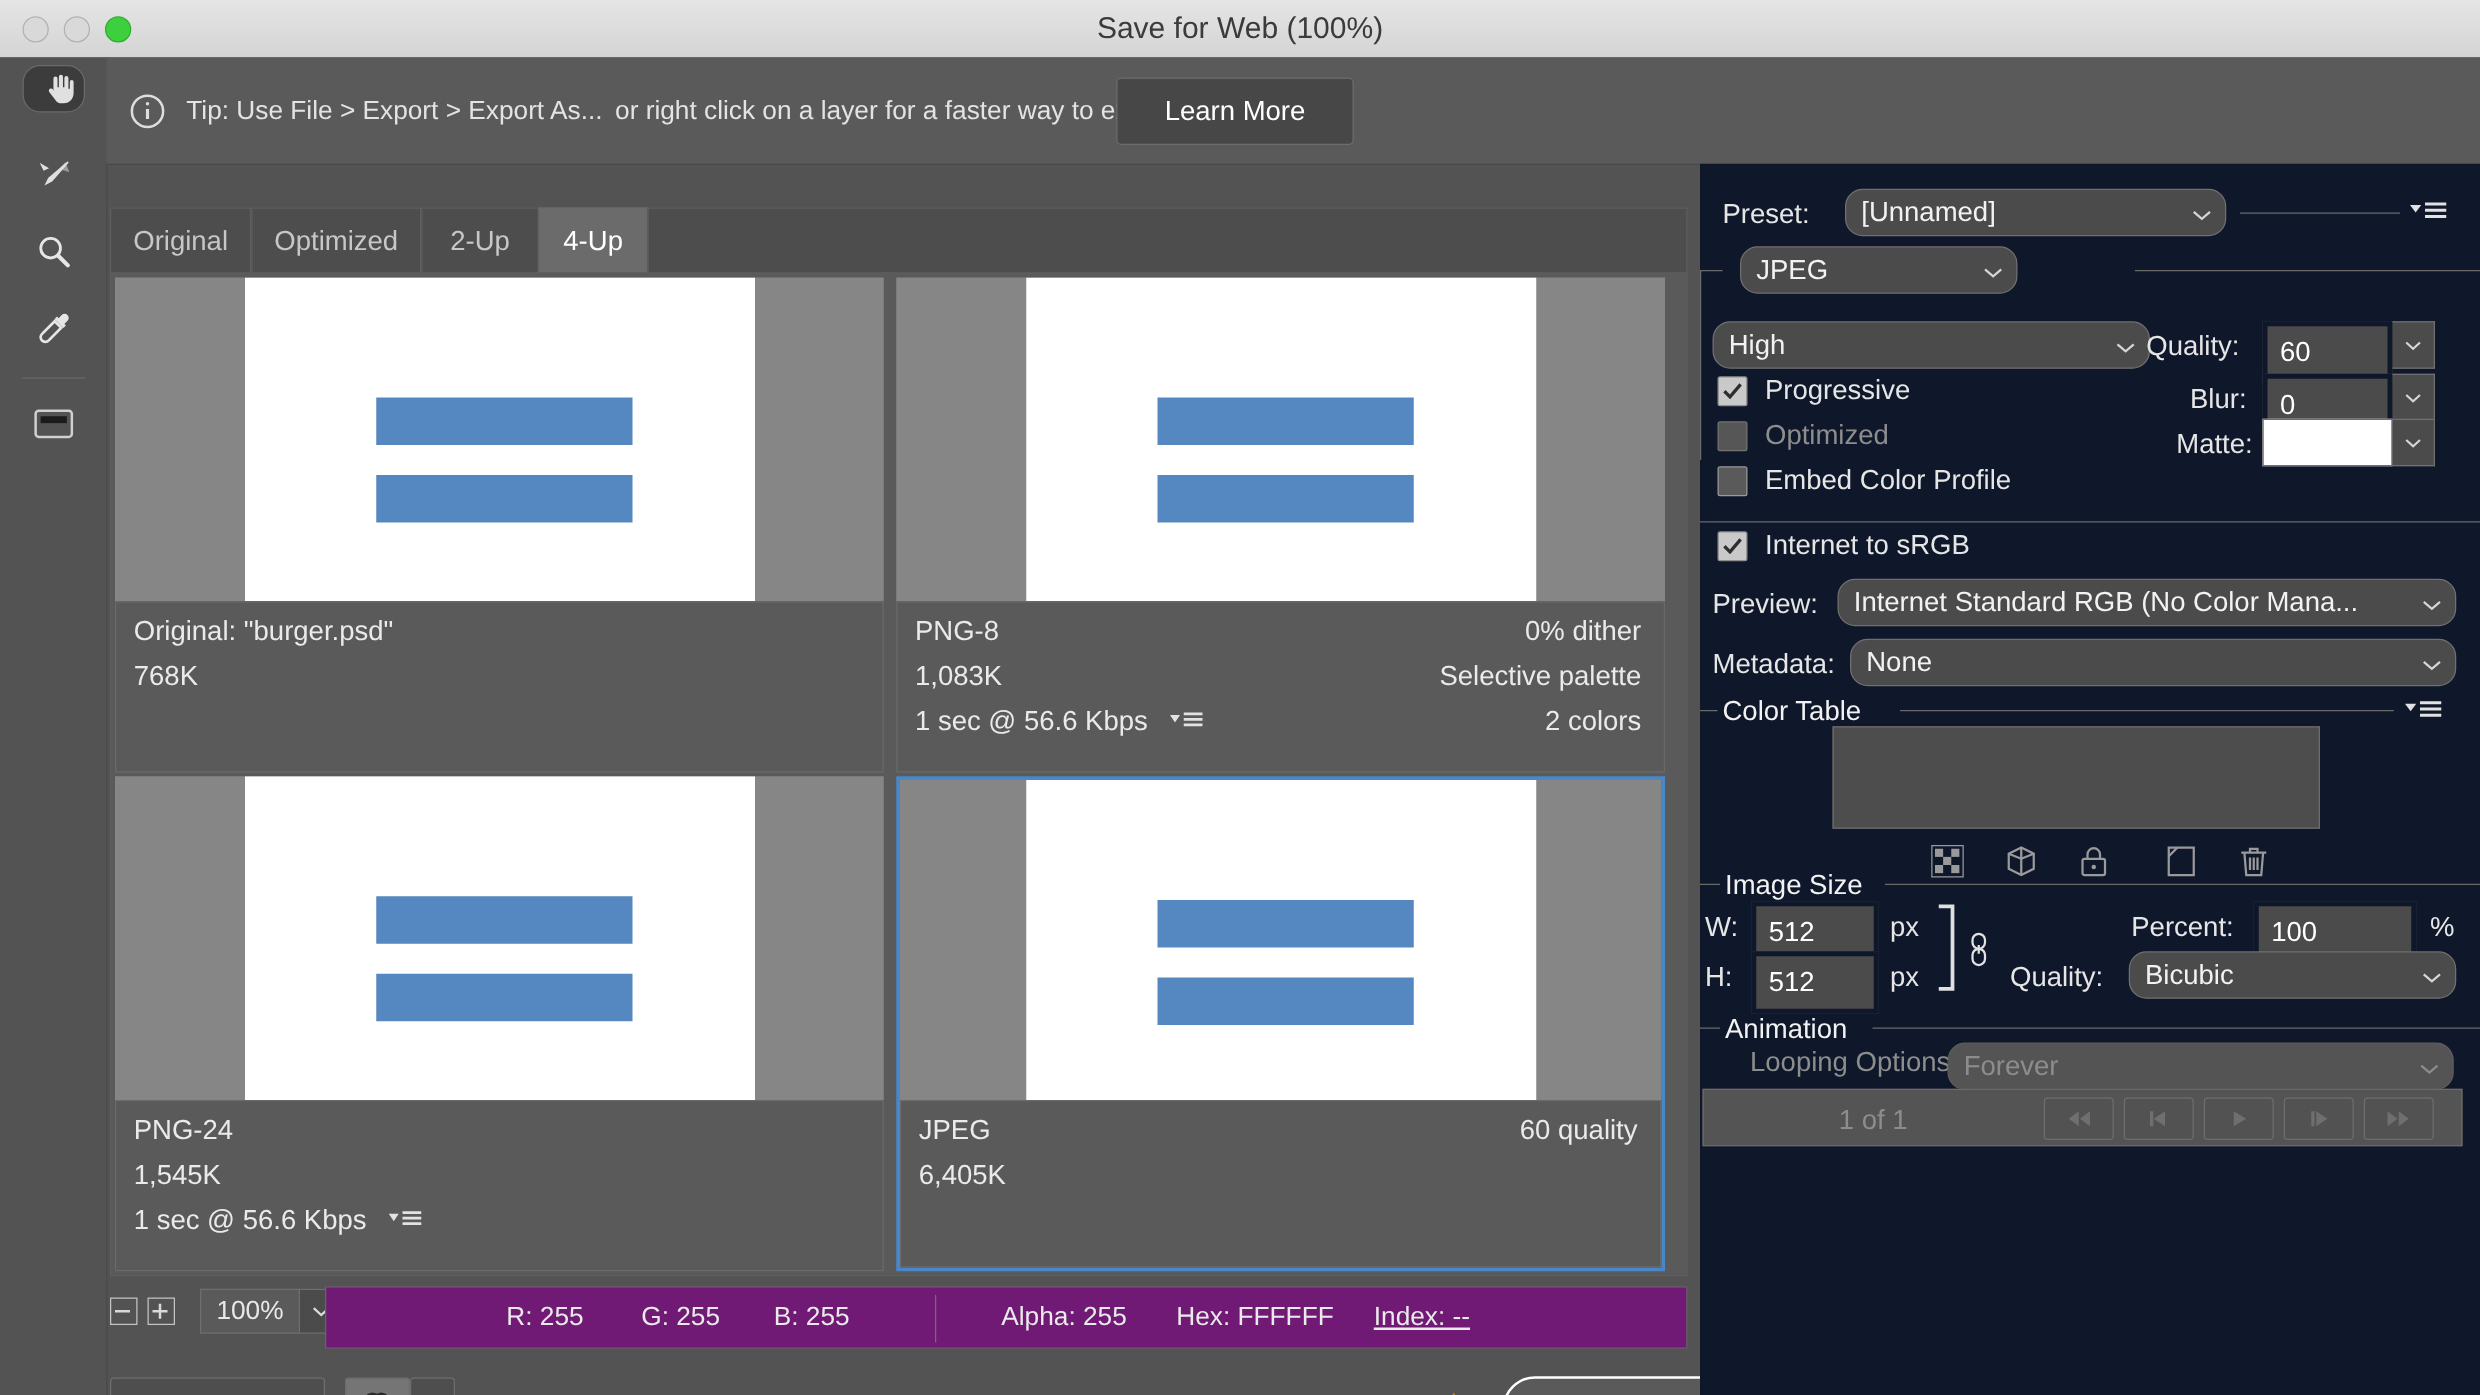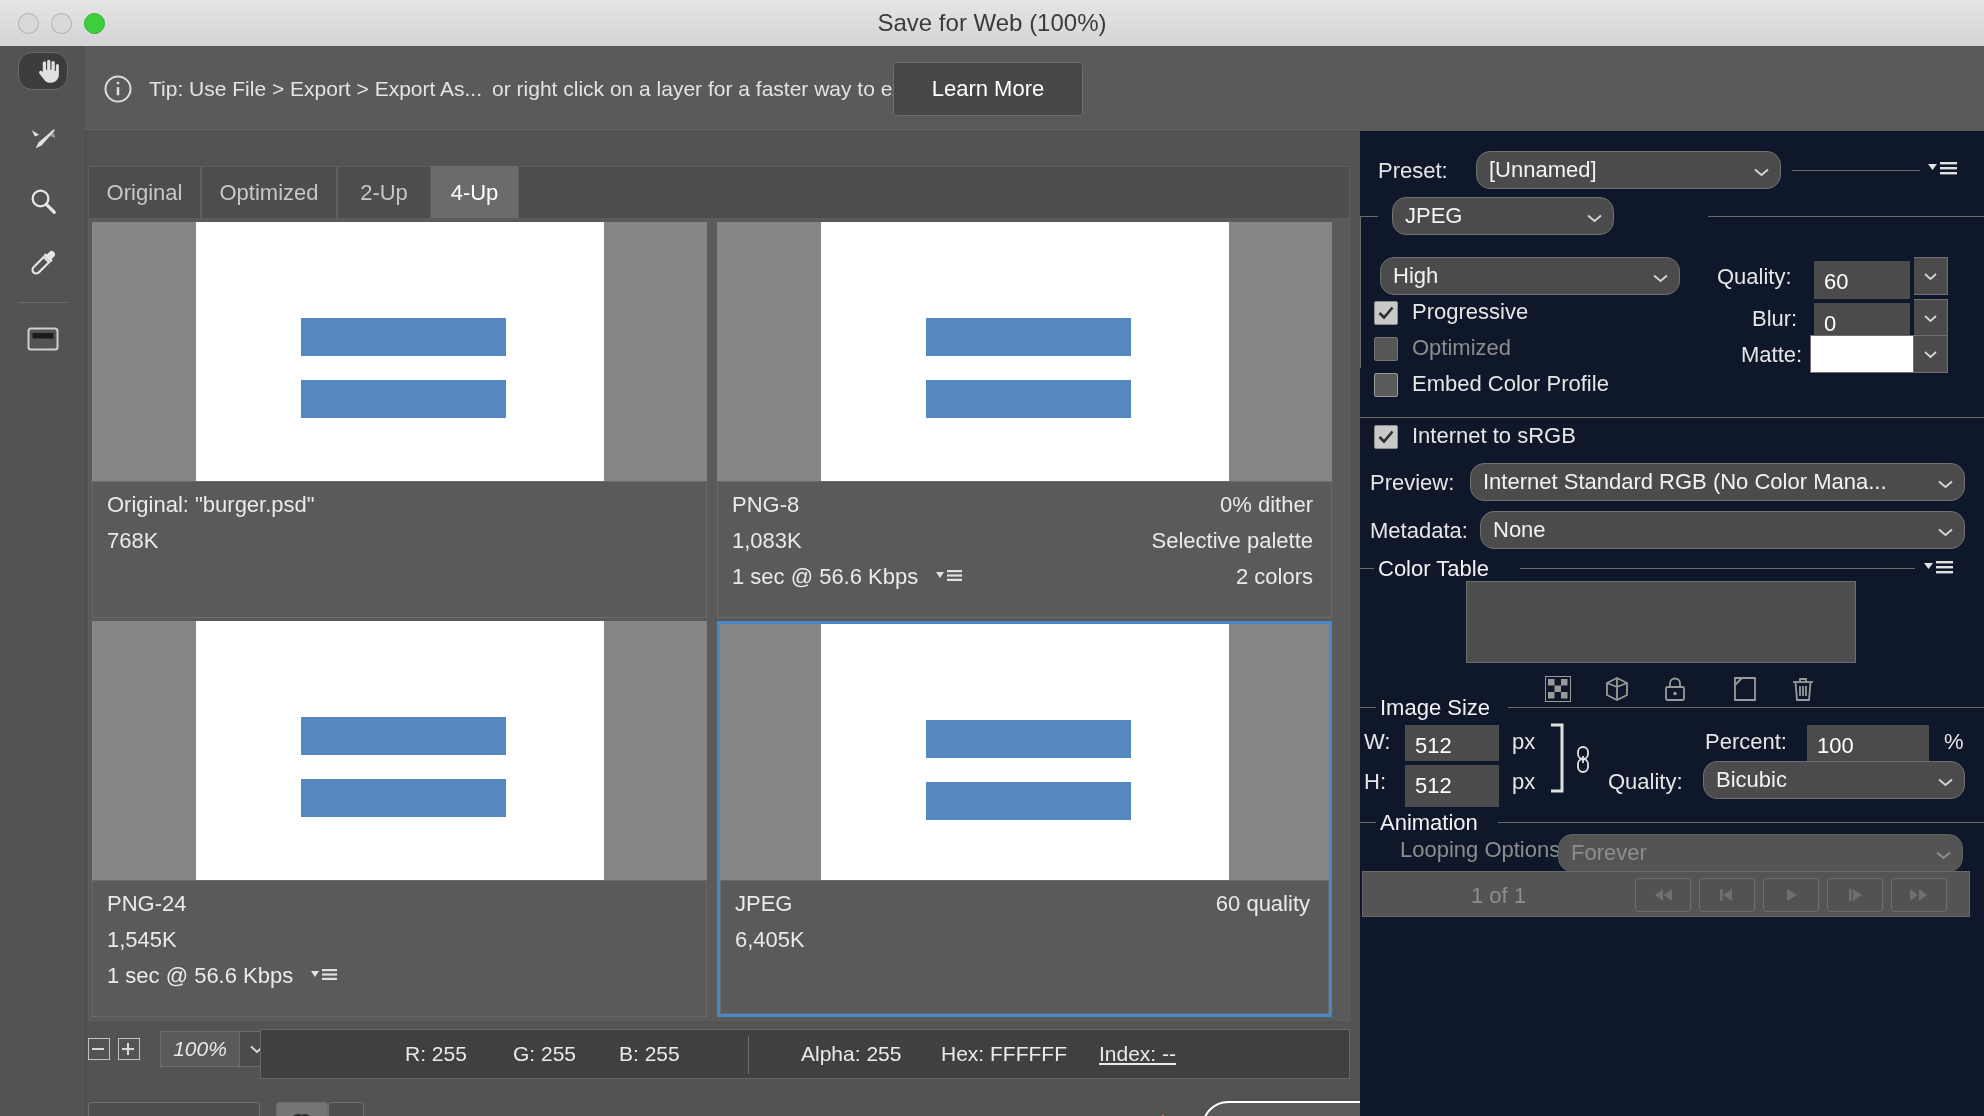--- a/index.html
+++ b/index.html
@@ -103,35 +103,35 @@
     padding:10px 14px 0 14px;
   }
   .cell.c3 .meta{height:134px;}
   .metarow{position:relative;height:36px;font-size:22px;color:#eaeaea;white-space:nowrap;}
   .metarow .r{position:absolute;right:4px;top:0;}
   .metarow .l{position:absolute;left:0;top:0;}
   .popmenu{display:inline-block;margin-left:16px;vertical-align:-2px;}
 
   
   .statusstrip{position:absolute;left:88px;top:985px;width:1262px;height:48px;}
-  .zoomctl{position:absolute;left:0;top:0;display:flex;align-items:center;font-style:italic;}
+  .zoomctl{position:absolute;left:0;top:0;display:flex;align-items:center;}
   .sqbtn{width:20px;height:20px;border:1px solid #c3c3c3;margin-right:8px;position:relative;}
   .sqbtn::before{content:"";position:absolute;left:3px;top:9px;width:12px;height:2px;background:#d9d9d9;}
   .sqbtn.plus::after{content:"";position:absolute;left:8px;top:4px;width:2px;height:12px;background:#d9d9d9;}
   .zoomfield{
     margin-left:12px;width:80px;height:36px;background:#5a5a5a;border:1px solid #6e6e6e;
     display:flex;align-items:center;justify-content:center;font-size:21px;color:#e8e8e8;box-sizing:border-box;
   }
   .zoomarrow{
     width:34px;height:36px;background:#4b4b4b;border:1px solid #6e6e6e;border-left:none;
     display:flex;align-items:center;justify-content:center;box-sizing:border-box;
   }
   .infobox{
     position:absolute;left:172px;top:-2px;width:1090px;height:50px;
-    background:#404040;border:1px solid #666;box-sizing:border-box;
+    background:#701a75;border:1px solid #666;box-sizing:border-box;
     display:flex;align-items:center;font-size:21px;color:#eaeaea;
   }
   .infobox span{display:inline-block;}
   .ch{position:absolute;}
 
   
   .bottombar{position:absolute;left:0;top:1043px;width:1984px;height:90px;}
   .btn-rect{
     position:absolute;background:#4e4e4e;border:1px solid #6e6e6e;border-radius:3px;
     display:flex;align-items:center;justify-content:center;font-size:23px;color:#f0f0f0;
@@ -442,21 +442,21 @@
       <div class="rule" style="left:348px;top:85px;width:276px;"></div>
       <div class="rule" style="left:0px;top:85px;width:1px;height:152px;background:#6a6a6a;"></div>
 
       <div class="sel" style="left:32px;top:66px;width:222px;">
         <span>JPEG</span>
         <span class="cv"><svg width="17" height="10" viewBox="0 0 17 10" fill="none" stroke="#d6d6d6" stroke-width="1.8">
               <polyline points="2,2.5 8.5,8 15,2.5"></polyline>
             </svg></span>
       </div>
 
-      <div class="sel" style="left:20px;top:126px;width:300px;">
+      <div class="sel" style="left:10px;top:126px;width:350px;">
         <span>High</span>
         <span class="cv"><svg width="17" height="10" viewBox="0 0 17 10" fill="none" stroke="#d6d6d6" stroke-width="1.8">
               <polyline points="2,2.5 8.5,8 15,2.5"></polyline>
             </svg></span>
       </div>
       <div class="lbl" style="left:357px;top:133px;">Quality:</div>
       <div class="fld" style="left:450px;top:126px;width:104px;">60</div>
       <div class="stepper" style="left:554px;top:126px;">
         <svg width="15" height="9" viewBox="0 0 15 9" fill="none" stroke="#d6d6d6" stroke-width="1.7">
             <polyline points="2,2 7.5,7 13,2"></polyline>

